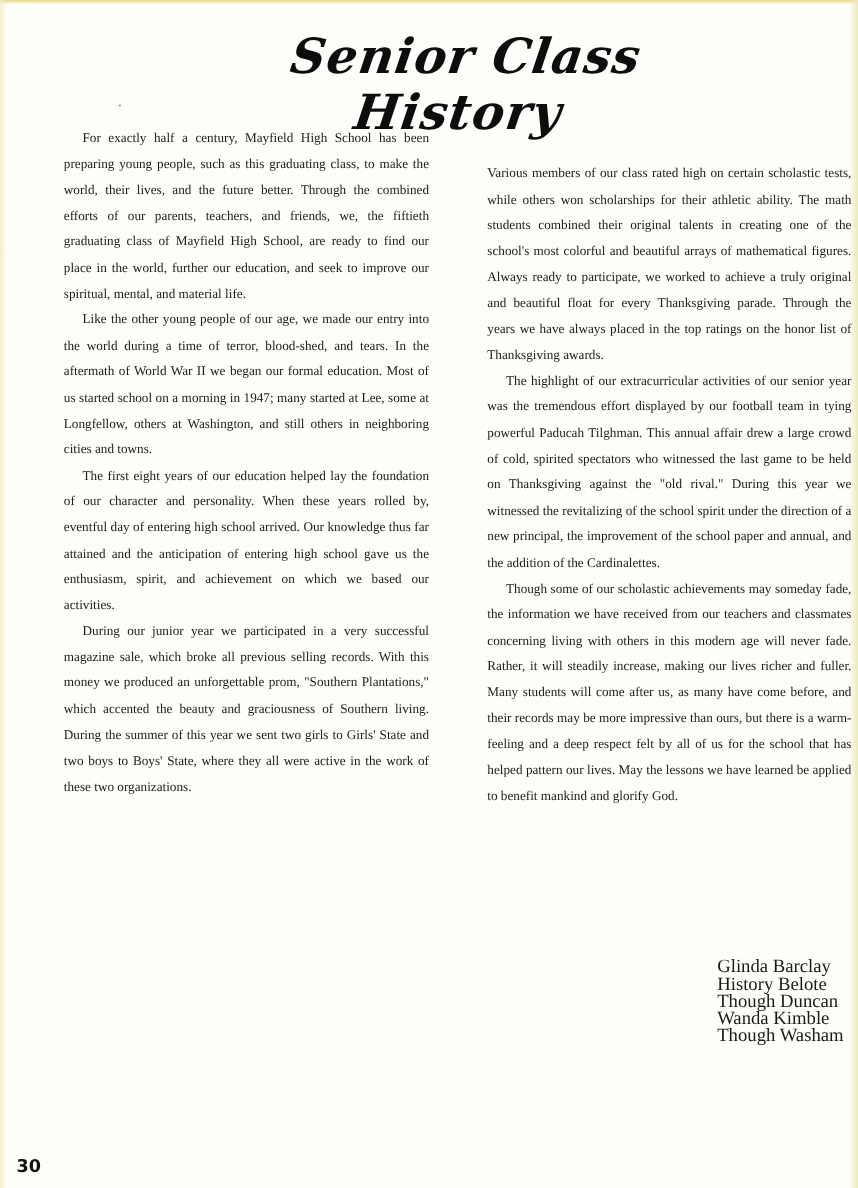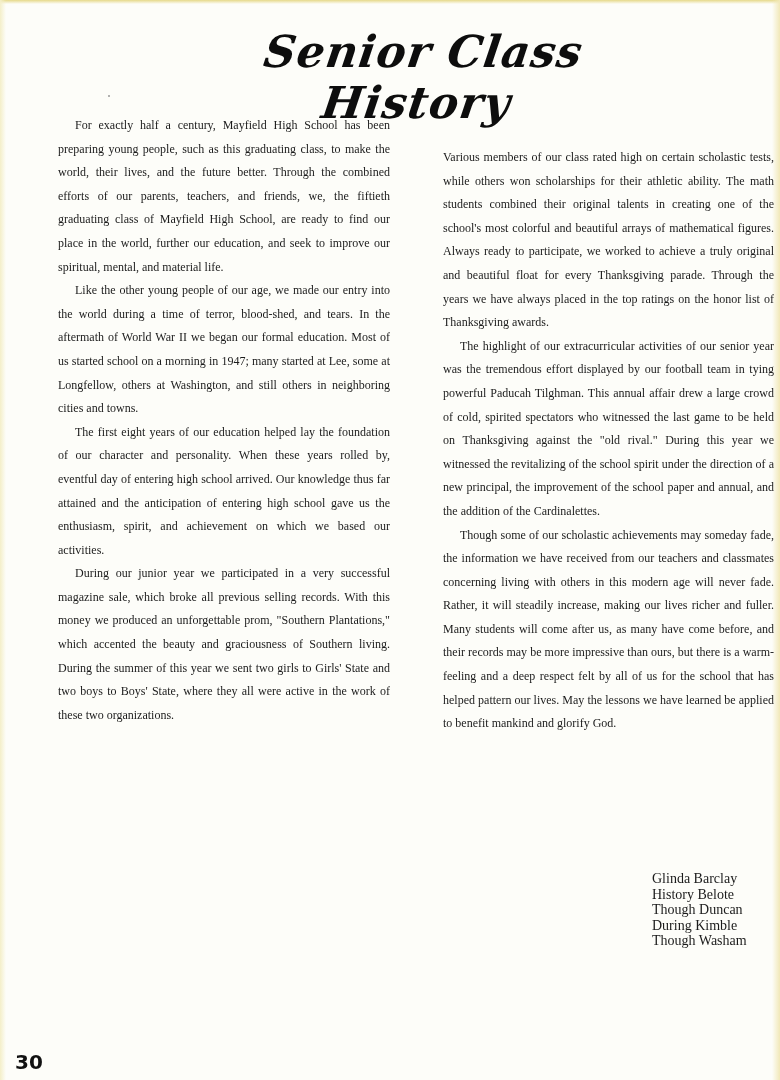--- a/index.html
+++ b/index.html
@@ -68,33 +68,33 @@
       margin: 0;
       text-indent: 17px;
     }
     .col-right .para:first-child {
       text-indent: 0;
     }
     .signatures {
       position: absolute;
       left: 652px;
       top: 871px;
-      font-size: 14px;
+      font-size: 17px;
       line-height: 15.5px;
     }
     .signature {
       display: block;
     }
     .page-number {
       position: absolute;
       left: 15px;
       top: 1050px;
       font-family: "DejaVu Sans", sans-serif;
       font-weight: bold;
-      font-size: 20px;
+      font-size: 16px;
       color: #111;
     }
     .speck {
       position: absolute;
       width: 2px; height: 2px;
       border-radius: 1px;
       background: #999;
     }
   </style>
 </head>
@@ -118,17 +118,17 @@
 <div class="column col-right">
   <p class="para">Various members of our class rated high on certain scholastic tests, while others won scholarships for their athletic ability. The math students combined their original talents in creating one of the school's most colorful and beautiful arrays of mathematical figures. Always ready to participate, we worked to achieve a truly original and beautiful float for every Thanksgiving parade. Through the years we have always placed in the top ratings on the honor list of Thanksgiving awards.</p>
   <p class="para">The highlight of our extracurricular activities of our senior year was the tremendous effort displayed by our football team in tying powerful Paducah Tilghman. This annual affair drew a large crowd of cold, spirited spectators who witnessed the last game to be held on Thanksgiving against the "old rival." During this year we witnessed the revitalizing of the school spirit under the direction of a new principal, the improvement of the school paper and annual, and the addition of the Cardinalettes.</p>
   <p class="para">Though some of our scholastic achievements may someday fade, the information we have received from our teachers and classmates concerning living with others in this modern age will never fade. Rather, it will steadily increase, making our lives richer and fuller. Many students will come after us, as many have come before, and their records may be more impressive than ours, but there is a warm-feeling and a deep respect felt by all of us for the school that has helped pattern our lives. May the lessons we have learned be applied to benefit mankind and glorify God.</p>
 </div>
 
 <div class="signatures">
   <span class="signature">Glinda Barclay</span>
   <span class="signature">History Belote</span>
   <span class="signature">Though Duncan</span>
-  <span class="signature">During Kimble</span>
+  <span class="signature">Wanda Kimble</span>
   <span class="signature">Though Washam</span>
 </div>
 
 <div class="page-number">30</div>
 
 </body></html>

